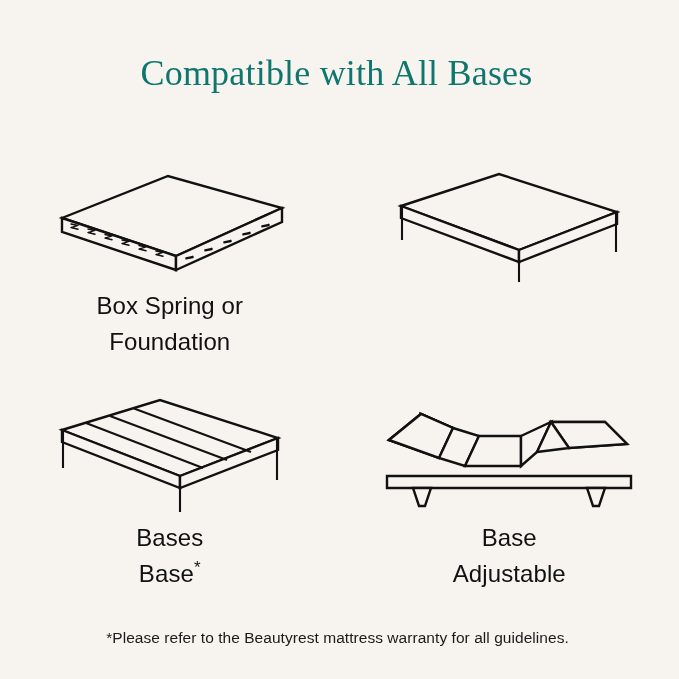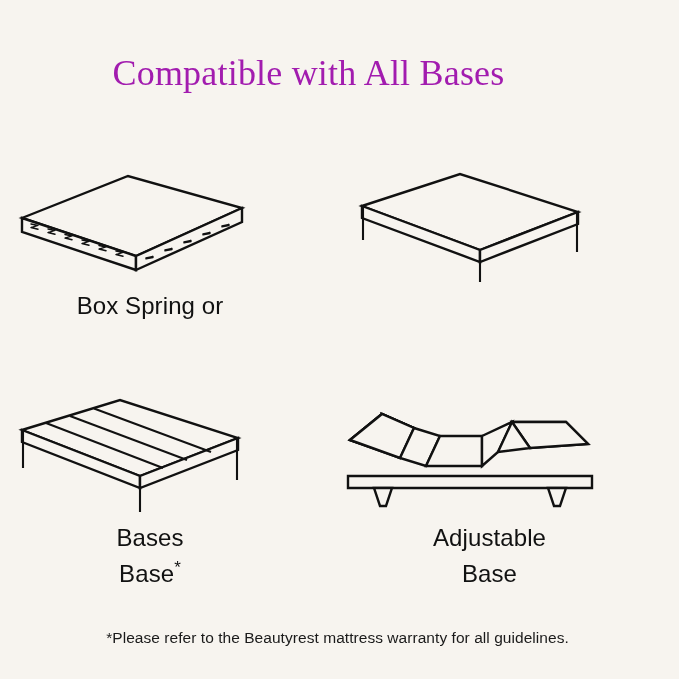--- a/index.html
+++ b/index.html
@@ -24,37 +24,38 @@
   .title {
     position: absolute;
     top: 52px;
     left: 0;
     width: 617px;
     text-align: center;
     font-family: "Liberation Serif", "DejaVu Serif", serif;
     font-size: 36px;
     font-weight: 400;
     letter-spacing: 0.2px;
-    color: #a21caf;
+    color: #0f766e;
     line-height: 1.2;
+    padding-left: 28px;
   }
   .grid {
     position: absolute;
     top: 160px;
     left: 0;
     width: 679px;
     display: grid;
     grid-template-columns: 1fr 1fr;
     grid-template-rows: 232px 232px;
   }
   .cell {
     position: relative;
     display: flex;
     flex-direction: column;
-    align-items: flex-start;
+    align-items: center;
   }
   .art {
     width: 260px;
     height: 122px;
     display: block;
   }
   .caption {
     margin-top: 6px;
     width: 300px;
     text-align: center;
@@ -131,20 +132,21 @@
         <g class="spring">
           <path d="M146,98 l7,-1.6 l-7,2.4 l7,-1.4"></path>
           <path d="M165,90 l7,-1.6 l-7,2.4 l7,-1.4"></path>
           <path d="M184,82 l7,-1.6 l-7,2.4 l7,-1.4"></path>
           <path d="M203,74 l7,-1.6 l-7,2.4 l7,-1.4"></path>
           <path d="M222,66 l7,-1.6 l-7,2.4 l7,-1.4"></path>
         </g>
       </svg>
       <div class="caption">
         <div>Box Spring or</div>
+        <div>Foundation</div>
       </div>
     </div>
 
     <div class="cell">
       <svg class="art" viewBox="0 0 260 122">
 
         <polygon class="panel" points="22,46 120,14 238,52 140,90"></polygon>
 
         <polygon class="panel" points="22,46 140,90 140,102 22,58"></polygon>
 
@@ -205,22 +207,22 @@
         <polygon class="panel" points="172,30 226,30 248,52 190,56"></polygon>
 
         <polygon class="panel" points="158,60 172,30 190,56 158,60"></polygon>
 
         <polygon class="panel" points="8,84 252,84 252,96 8,96"></polygon>
 
         <polygon class="panel" points="34,96 52,96 46,114 40,114"></polygon>
         <polygon class="panel" points="208,96 226,96 220,114 214,114"></polygon>
       </svg>
       <div class="caption">
+        <div>Base</div>
         <div>Adjustable</div>
-        <div>Base</div>
       </div>
     </div>
 
   </div>
 
   <div class="footnote">*Please refer to the Beautyrest mattress warranty for all guidelines.</div>
 
 </div>
 
 </body></html>

